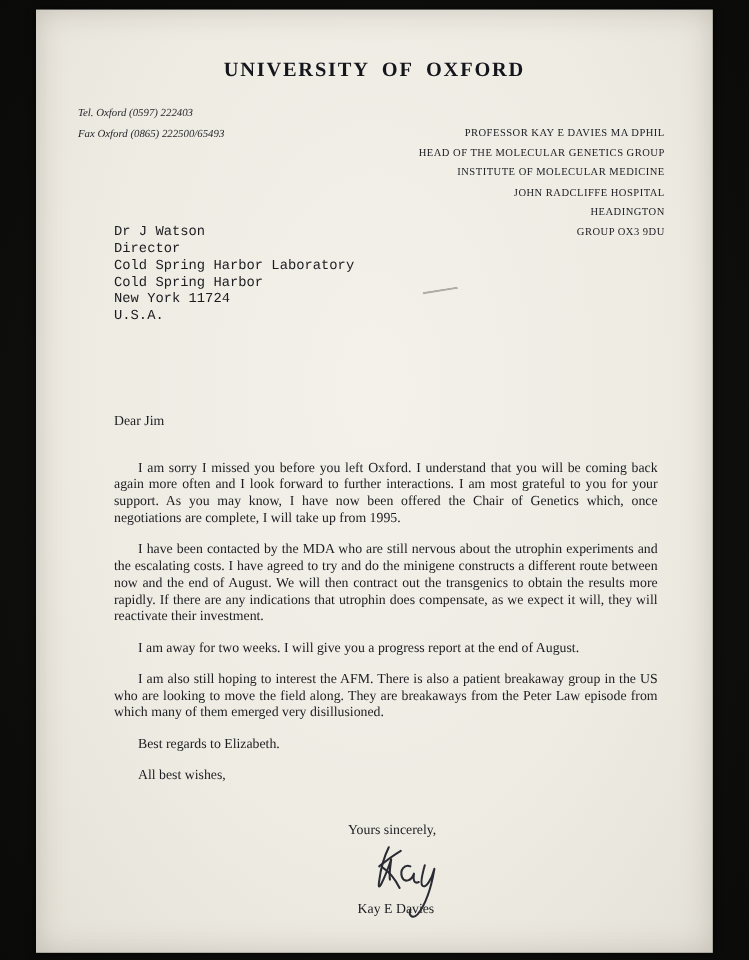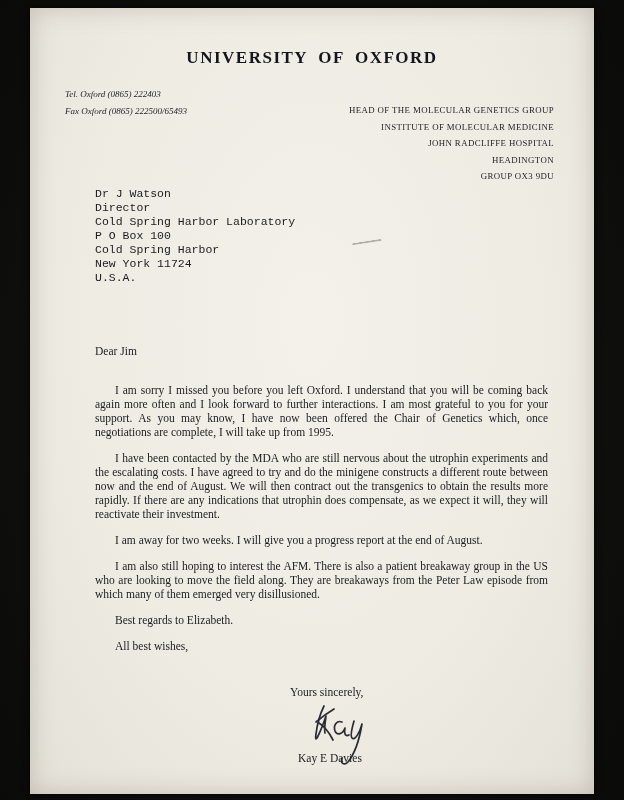--- a/index.html
+++ b/index.html
@@ -128,37 +128,37 @@
 </style>
 </head>
 <body>
 
 <div class="scan-bg">
   <div class="paper">
 
     <div class="title">UNIVERSITY OF OXFORD</div>
 
     <div class="contact-block">
-      <div>Tel. Oxford (0865) 222403</div>
+      <div>Tel. Oxford (0597) 222403</div>
       <div>Fax Oxford (0865) 222500/65493</div>
     </div>
 
     <div class="letterhead-block">
+      <div>PROFESSOR KAY E DAVIES  MA DPHIL</div>
       <div>HEAD OF THE MOLECULAR GENETICS GROUP</div>
       <div>INSTITUTE OF MOLECULAR MEDICINE</div>
       <div>JOHN RADCLIFFE HOSPITAL</div>
       <div>HEADINGTON</div>
       <div>GROUP OX3 9DU</div>
     </div>
 
     <div class="recipient-block">
       <div>Dr J Watson</div>
       <div>Director</div>
       <div>Cold Spring Harbor Laboratory</div>
-      <div>P O Box 100</div>
       <div>Cold Spring Harbor</div>
       <div>New York 11724</div>
       <div>U.S.A.</div>
     </div>
 
     <div class="pencil-mark"></div>
 
     <div class="salutation">Dear Jim</div>
 
     <div class="body-block">

